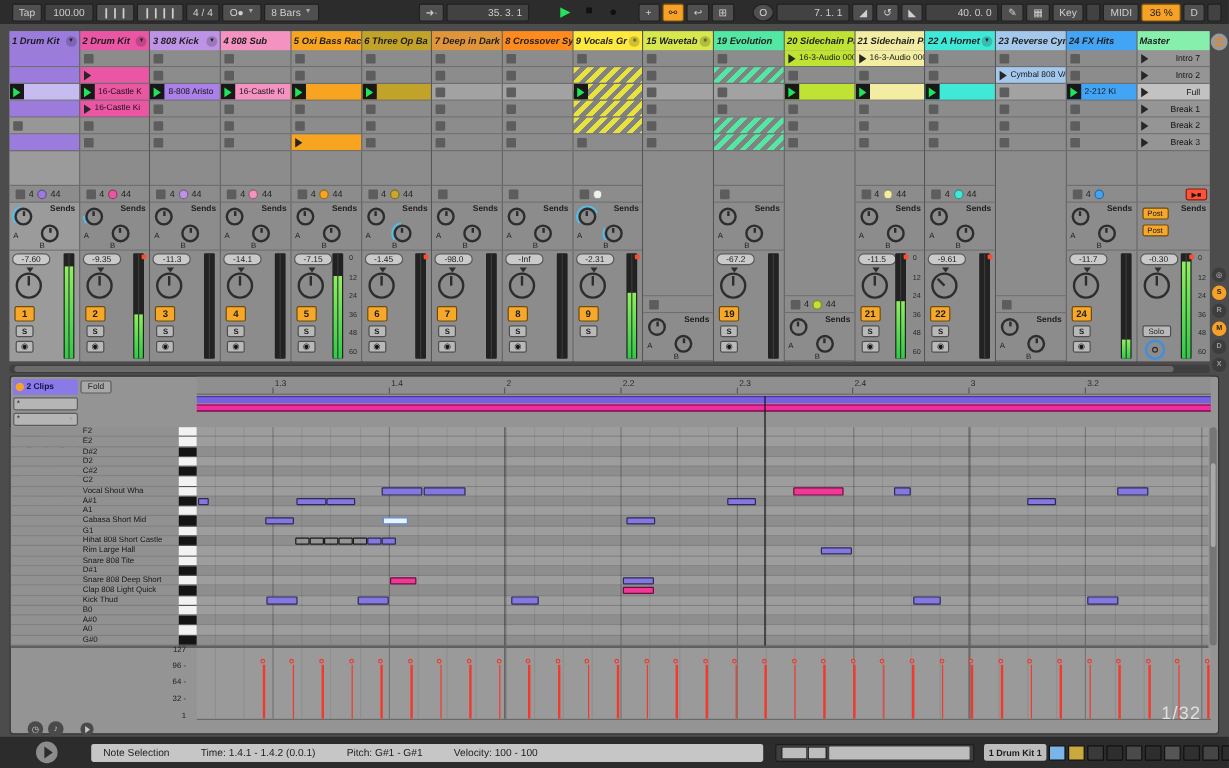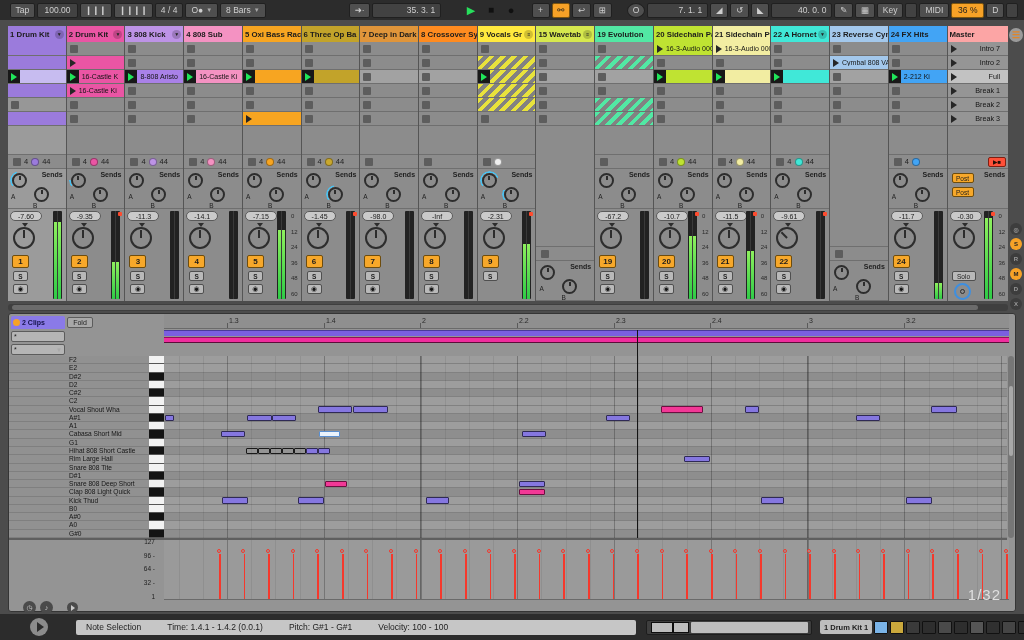--- a/index.html
+++ b/index.html
@@ -15,21 +15,21 @@
   .orange{background:#f7a227 !important;color:#1d1d1d !important;border-color:#7a5410 !important;}
   .play-glyph{color:#27e05c;font-size:11px;line-height:1;}
   .stop-glyph{color:#101010;font-size:10px;line-height:1;}
   .rec-glyph{color:#101010;font-size:11px;line-height:1;}
   .caret{font-size:6px;margin-left:3px;color:#a8a8a8;}
   
   #session{position:absolute;left:0;top:24px;width:1024px;height:288px;background:#4c4c4c;}
   #tracks{position:absolute;left:8px;top:2px;right:16px;height:275px;display:flex;gap:1px;background:#555;}
   .track{display:flex;flex-direction:column;flex:1;min-width:0;background:#8a8a8a;}
   .thead{height:16px;display:flex;align-items:center;padding:0 2px;font-size:7.8px;font-weight:bold;
-    color:#1c1c1c;overflow:hidden;white-space:nowrap;flex:none;}
+    color:#1c1c1c;overflow:hidden;white-space:nowrap;flex:none;font-style:italic;}
   .thead .hicon{margin-left:auto;width:9px;height:9px;border-radius:50%;background:rgba(0,0,0,.18);
     display:flex;align-items:center;justify-content:center;font-size:5px;color:#222;flex:none;}
   .slots{flex:none;}
   .slot{height:14px;border-bottom:1px solid #6f6f6f;display:flex;align-items:center;position:relative;
     font-size:7px;color:#141414;overflow:hidden;white-space:nowrap;background:#8c8c8c;}
   .slot.scene-sel{background:#a2a2a2;}
   .slot.tsel{background:#979797;}
   .stopsq{width:8px;height:8px;background:#5d5d5d;border-radius:1px;margin-left:3px;flex:none;}
   .playbox{width:12px;height:100%;background:#181818;display:flex;align-items:center;justify-content:center;flex:none;}
   .playbox i{width:0;height:0;border-left:6px solid #20e55a;border-top:4px solid transparent;border-bottom:4px solid transparent;}
@@ -843,112 +843,90 @@
           <span class="slabel">Sends</span>
           <div class="knob" style="left: 4px; top: 4px; width: 15px; height: 15px;">
             <i></i>
           </div>
           <span class="kl" style="left: 3px; top: 24px;">A</span>
           <div class="knob" style="left: 26px; top: 18px; width: 15px; height: 15px;">
             <i></i>
           </div>
           <span class="kl" style="left: 25px; top: 33px;">B</span>
         </div>
+      </div>
+      <div class="track">
+        <div class="thead" style="background: rgb(242, 237, 162);">
+          <span>21 Sidechain Pad</span>
+        </div>
+        <div class="slots">
+          <div class="slot" style="background: rgb(242, 237, 162);">
+            <span class="darkplay"></span>
+            <span class="cliplabel">16-3-Audio 0002</span>
+          </div>
+          <div class="slot">
+            <span class="stopsq"></span>
+          </div>
+          <div class="slot scene-sel" style="background: rgb(242, 237, 162);">
+            <span class="playbox">
+              <i></i>
+            </span>
+          </div>
+          <div class="slot">
+            <span class="stopsq"></span>
+          </div>
+          <div class="slot">
+            <span class="stopsq"></span>
+          </div>
+          <div class="slot">
+            <span class="stopsq"></span>
+          </div>
+        </div>
+        <div class="filler"></div>
+        <div class="statusrow">
+          <span class="stopsq"></span>
+          <span>4</span>
+          <span class="pie" style="background: rgb(242, 237, 162);"></span>
+          <span>44</span>
+        </div>
+        <div class="sends">
+          <span class="slabel">Sends</span>
+          <div class="knob" style="left: 4px; top: 4px; width: 15px; height: 15px;">
+            <i></i>
+          </div>
+          <span class="kl" style="left: 3px; top: 24px;">A</span>
+          <div class="knob" style="left: 26px; top: 18px; width: 15px; height: 15px;">
+            <i></i>
+          </div>
+          <span class="kl" style="left: 25px; top: 33px;">B</span>
+        </div>
         <div class="mixer">
-          <div class="volbox">-10.7</div>
+          <div class="volbox">-11.5</div>
           <div class="panmark"></div>
           <div class="knob" style="left: 5px; top: 18px; width: 22px; height: 22px;">
             <i></i>
           </div>
-          <div class="numbtn">20</div>
+          <div class="numbtn">21</div>
           <div class="sbtn">S</div>
           <div class="armbtn">◉</div>
           <div class="meter" style="right: 15px;">
-            <div class="fill" style="height: 72%;"></div>
+            <div class="fill" style="height: 55%;"></div>
           </div>
           <div class="scalecol" style="right: 3px;">
             <div>0</div>
             <div>12</div>
             <div>24</div>
             <div>36</div>
             <div>48</div>
             <div>60</div>
           </div>
           <div class="peakdot" style="right: 13px; top: 3px;"></div>
         </div>
       </div>
       <div class="track">
-        <div class="thead" style="background: rgb(242, 237, 162);">
-          <span>21 Sidechain Pad</span>
-        </div>
-        <div class="slots">
-          <div class="slot" style="background: rgb(242, 237, 162);">
-            <span class="darkplay"></span>
-            <span class="cliplabel">16-3-Audio 0002</span>
-          </div>
-          <div class="slot">
-            <span class="stopsq"></span>
-          </div>
-          <div class="slot scene-sel" style="background: rgb(242, 237, 162);">
-            <span class="playbox">
-              <i></i>
-            </span>
-          </div>
-          <div class="slot">
-            <span class="stopsq"></span>
-          </div>
-          <div class="slot">
-            <span class="stopsq"></span>
-          </div>
-          <div class="slot">
-            <span class="stopsq"></span>
-          </div>
-        </div>
-        <div class="filler"></div>
-        <div class="statusrow">
-          <span class="stopsq"></span>
-          <span>4</span>
-          <span class="pie" style="background: rgb(242, 237, 162);"></span>
-          <span>44</span>
-        </div>
-        <div class="sends">
-          <span class="slabel">Sends</span>
-          <div class="knob" style="left: 4px; top: 4px; width: 15px; height: 15px;">
-            <i></i>
-          </div>
-          <span class="kl" style="left: 3px; top: 24px;">A</span>
-          <div class="knob" style="left: 26px; top: 18px; width: 15px; height: 15px;">
-            <i></i>
-          </div>
-          <span class="kl" style="left: 25px; top: 33px;">B</span>
-        </div>
-        <div class="mixer">
-          <div class="volbox">-11.5</div>
-          <div class="panmark"></div>
-          <div class="knob" style="left: 5px; top: 18px; width: 22px; height: 22px;">
-            <i></i>
-          </div>
-          <div class="numbtn">21</div>
-          <div class="sbtn">S</div>
-          <div class="armbtn">◉</div>
-          <div class="meter" style="right: 15px;">
-            <div class="fill" style="height: 55%;"></div>
-          </div>
-          <div class="scalecol" style="right: 3px;">
-            <div>0</div>
-            <div>12</div>
-            <div>24</div>
-            <div>36</div>
-            <div>48</div>
-            <div>60</div>
-          </div>
-          <div class="peakdot" style="right: 13px; top: 3px;"></div>
-        </div>
-      </div>
-      <div class="track">
         <div class="thead" style="background: rgb(64, 232, 216);">
           <span>22 A Hornet</span>
           <span class="hicon">▼</span>
         </div>
         <div class="slots">
           <div class="slot">
             <span class="stopsq"></span>
           </div>
           <div class="slot">
             <span class="stopsq"></span>
@@ -1092,21 +1070,21 @@
           </div>
           <div class="numbtn">24</div>
           <div class="sbtn">S</div>
           <div class="armbtn">◉</div>
           <div class="meter" style="right: 4px;">
             <div class="fill" style="height: 18%;"></div>
           </div>
         </div>
       </div>
       <div class="track" style="flex: 1.05 1 0%;">
-        <div class="thead" style="background: #fca5a5;">
+        <div class="thead" style="background: #86efac;">
           <span>Master</span>
         </div>
         <div class="slots">
           <div class="slot" style="background: rgb(149, 149, 149);">
             <span class="darkplay"></span>
             <span class="cliplabel" style="margin-left: auto; margin-right: 8px; font-size: 7.2px;">Intro 7</span>
           </div>
           <div class="slot" style="background: rgb(149, 149, 149);">
             <span class="darkplay"></span>
             <span class="cliplabel" style="margin-left: auto; margin-right: 8px; font-size: 7.2px;">Intro 2</span>

